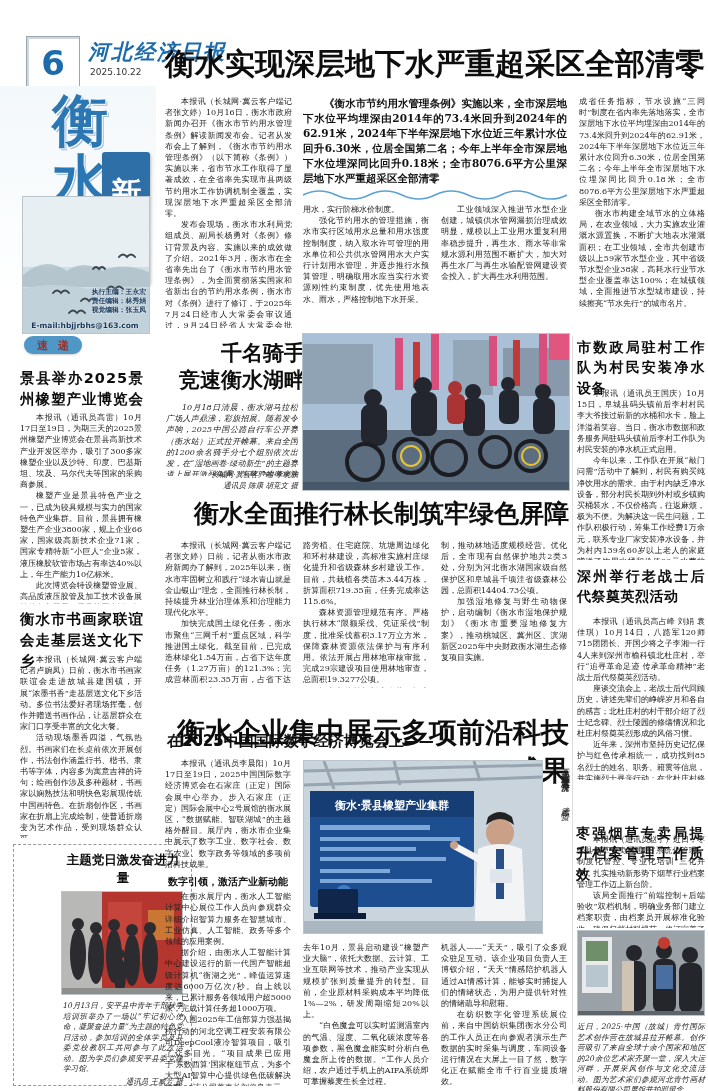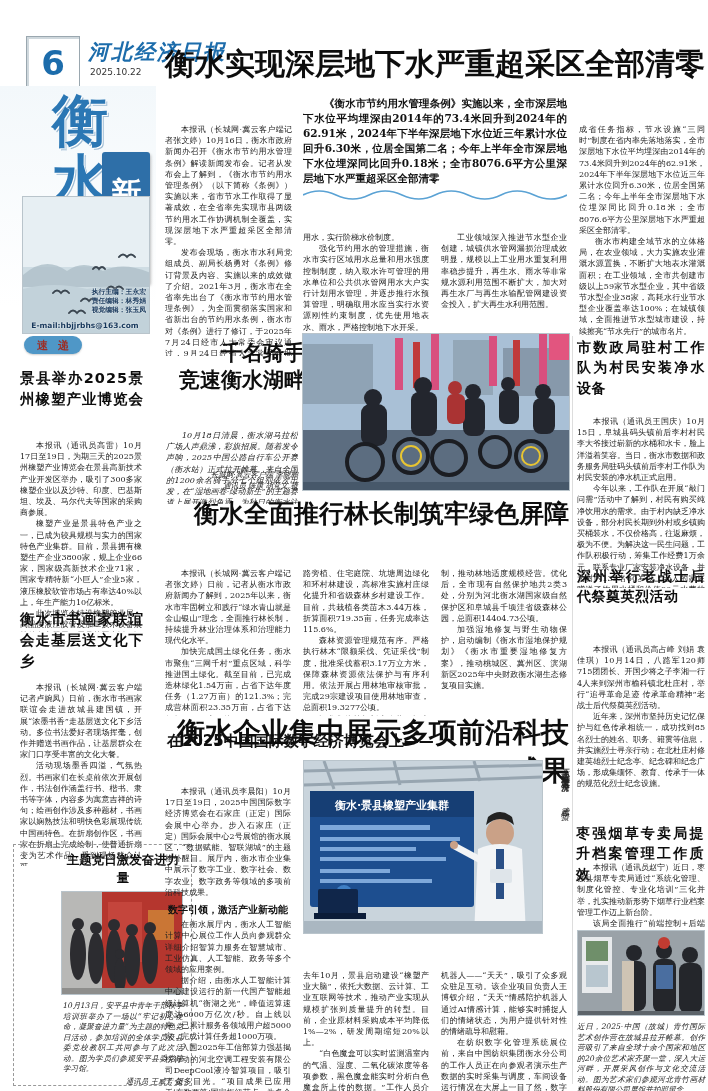--- a/index.html
+++ b/index.html
@@ -2,21 +2,21 @@
 <html><head>
 <meta charset="utf-8">
 <style>
   html,body{margin:0;padding:0;background:#fff;}
   #page{position:relative;width:708px;height:1091px;background:#fff;overflow:hidden;
         font-family:"DejaVu Serif","Liberation Serif",serif;color:#1a1a1a;}
   .hei{font-family:"DejaVu Sans","Liberation Sans",sans-serif;}
   .song{font-family:"DejaVu Serif","Liberation Serif",serif;}
   .kai{font-family:"DejaVu Serif","Liberation Serif",serif;font-style:italic;}
   .abs{position:absolute;}
-  .bodytext{font-size:8px;line-height:11.2px;text-align:justify;overflow:hidden;color:#222;margin-top:28px;}
+  .bodytext{font-size:8px;line-height:11.2px;text-align:justify;overflow:hidden;color:#222;}
   .bodytext p{margin:0;text-indent:2em;}
   .headline{font-weight:900;color:#0d0d0d;text-align:right;letter-spacing:0px;}
   .coltitle{font-weight:900;color:#0d0d0d;line-height:1.45;text-align:justify;}
   .subhead{font-weight:900;text-align:center;font-size:10px;margin:6px 0 4px 0;color:#111;}
   .credit{text-align:right;font-size:7.5px;color:#222;}
   .photoframe{border:1px solid #b9c4cb;box-sizing:border-box;overflow:hidden;background:#dfe8ee;}
   .capbox{font-size:7.6px;line-height:10.5px;text-align:justify;color:#222;}
   .vline{position:absolute;width:1px;background:#ddd;}
   .brandchar{font-weight:900;color:#2b77b4;
      text-shadow:1px 1px 0 #fff,2px 2px 0 #9fbcd4;line-height:1.0;}
@@ -221,20 +221,21 @@
     <p>深化集体林权制度改革，探索集体林地“三权”分置机</p>
   </div>
   <div class="abs bodytext song" style="left:441px;top:540px;width:126px;height:148px;">
     <p style="text-indent:0;">制，推动林地适度规模经营。优化后，全市现有自然保护地共2类3处，分别为河北衡水湖国家级自然保护区和阜城县千顷洼省级森林公园，总面积14404.73公顷。</p>
     <p>加强湿地修复与野生动物保护，启动编制《衡水市湿地保护规划》《衡水市重要湿地修复方案》，推动桃城区、冀州区、滨湖新区2025年中央财政衡水湖生态修复项目实施。</p>
   </div>
 
   <div class="abs coltitle hei" style="left:577px;top:566px;width:128px;font-size:14px;letter-spacing:0.5px;">深州举行老战士后代祭奠英烈活动</div>
   <div class="abs bodytext song" style="left:577px;top:616px;width:128px;height:164px;">
     <p>本报讯（通讯员高占峰 刘娟 袁佳琪）10月14日，八路军120师715团团长、开国少将之子李湘一行4人来到深州市榆科镇北杜庄村，举行“追寻革命足迹 传承革命精神”老战士后代祭奠英烈活动。</p>
+    <p>座谈交流会上，老战士后代回顾历史，讲述先辈们的峥嵘岁月和各自的感言；北杜庄村的村干部介绍了烈士纪念碑、烈士陵园的修缮情况和北杜庄村祭奠英烈形成的风俗习惯。</p>
     <p>近年来，深州市坚持历史记忆保护与红色传承相统一，成功找到85名烈士的姓名、职务、籍贯等信息，并实施烈士寻亲行动；在北杜庄村修建英雄烈士纪念亭、纪念碑和纪念广场，形成集缅怀、教育、传承于一体的规范化烈士纪念设施。</p>
   </div>
 
   <div class="abs hei" style="left:167px;top:732px;font-size:15px;font-weight:900;color:#111;">在2025中国国际数字经济博览会上——</div>
   <div class="abs headline hei" style="left:163px;top:714px;width:406px;font-size:28px;">衡水企业集中展示多项前沿科技成果</div>
 
   <div class="abs bodytext song" style="left:165px;top:758px;width:126px;height:328px;">
     <p>本报讯（通讯员李晨阳）10月17日至19日，2025中国国际数字经济博览会在石家庄（正定）国际会展中心举办。步入石家庄（正定）国际会展中心2号展馆的衡水展区，“数据赋能、智联湖城”的主题格外醒目。展厅内，衡水市企业集中展示了数字工业、数字社会、数字农业、数字政务等领域的多项前沿科技成果。</p>
     <div class="subhead hei">数字引领，激活产业新动能</div>
     <p>在衡水展厅内，衡水人工智能计算中心展位工作人员向参观群众详细介绍智算力服务在智慧城市、工业仿真、人工智能、政务等多个领域的应用案例。</p>

